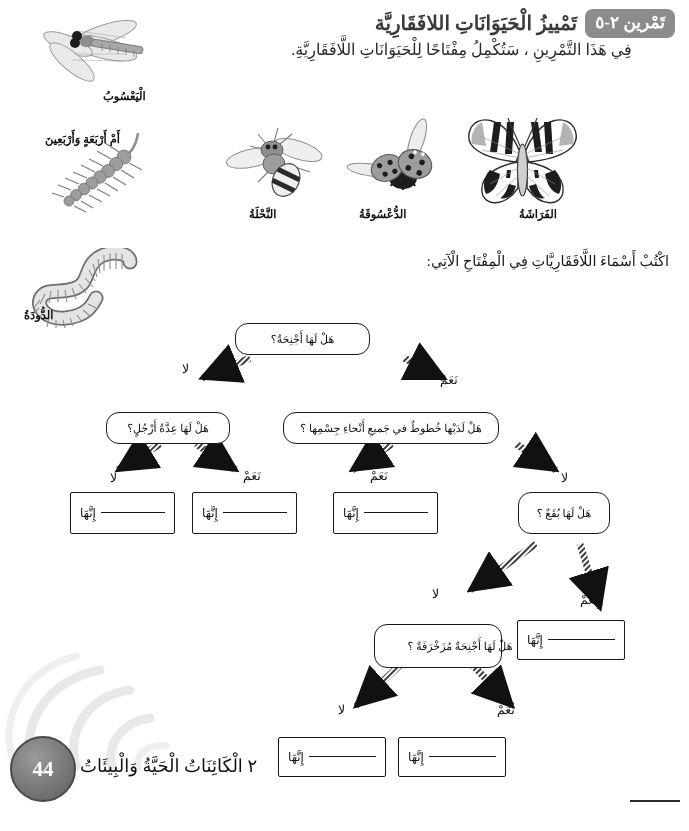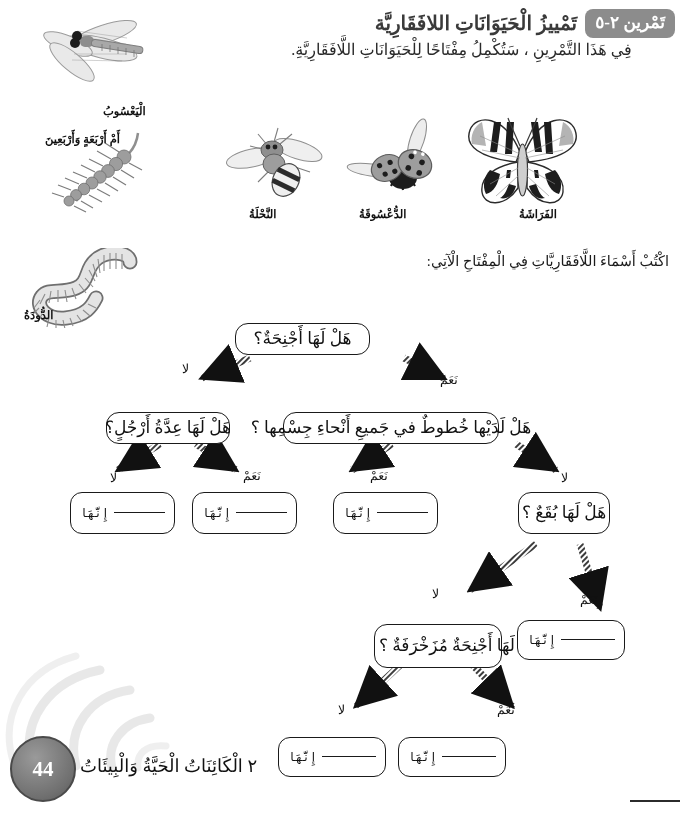--- a/index.html
+++ b/index.html
@@ -26,25 +26,25 @@
 
   
   #instr{top:250px;right:20px;left:300px;text-align:right;font-size:14.5px;line-height:1.55;color:#1b1b1b;}
 
   
   .node{
     position:absolute;border:1.6px solid #1a1a1a;border-radius:13px;
     background:#fff;display:flex;align-items:center;justify-content:center;
     box-sizing:border-box;text-align:center;
   }
-  .node .qtext{font-size:17px;white-space:nowrap;padding:0 6px;line-height:1.1;}
+  .node .qtext{font-size:11px;white-space:nowrap;padding:0 6px;line-height:1.1;}
   .ansbox{
-    position:absolute;border:1.4px solid #1a1a1a;border-radius:12px;background:#fff;
+    position:absolute;border:1.4px solid #1a1a1a;border-radius:2px;background:#fff;
     box-sizing:border-box;display:flex;flex-direction:row-reverse;align-items:center;
-    justify-content:flex-start;padding:0 9px;gap:5px;font-family:Liberation Mono, monospace;
+    justify-content:flex-start;padding:0 9px;gap:5px;
   }
   .ansbox .innaha{font-size:12px;white-space:nowrap;}
   .ansbox .blank{flex:1;border-bottom:1.3px solid #1a1a1a;height:1px;margin-bottom:3px;max-width:78px;}
 
   
   .edge-label{position:absolute;font-size:12.5px;white-space:nowrap;color:#111;}
 
   
   #arrow-layer{position:absolute;inset:0;width:689px;height:831px;pointer-events:none;}
 
@@ -89,21 +89,21 @@
     <rect x="70" y="25" width="52" height="7" rx="3.5" transform="rotate(9 70 25)"></rect>
   </g>
   <g stroke="#6e6e6e" stroke-width=".7">
     <path d="M80 30 v7"></path>
       <path d="M88 31 v7"></path>
       <path d="M96 33 v7"></path>
       <path d="M104 34 v7"></path>
       <path d="M112 36 v7"></path>
   </g>
 </svg>
-<div class="abs fig-label" style="left:103px;top:104px;">الْيَعْسُوبُ</div>
+<div class="abs fig-label" style="left:103px;top:89px;">الْيَعْسُوبُ</div>
 
 <svg class="abs" style="left:46px;top:125px;" width="165" height="95" viewBox="0 0 165 95">
   <path d="M92 8 C90 26 78 34 66 42 C52 52 40 62 30 76" stroke="#8f8f8f" stroke-width="2.5" fill="none"></path>
   <g fill="#9d9d9d" stroke="#6e6e6e" stroke-width=".8">
     <circle cx="78" cy="32" r="7"></circle>
       <circle cx="70" cy="39" r="6.6"></circle>
       <circle cx="62" cy="46" r="6.4"></circle>
     <circle cx="54" cy="52" r="6.2"></circle>
       <circle cx="46" cy="58" r="6"></circle>
       <circle cx="38" cy="64" r="5.8"></circle>

